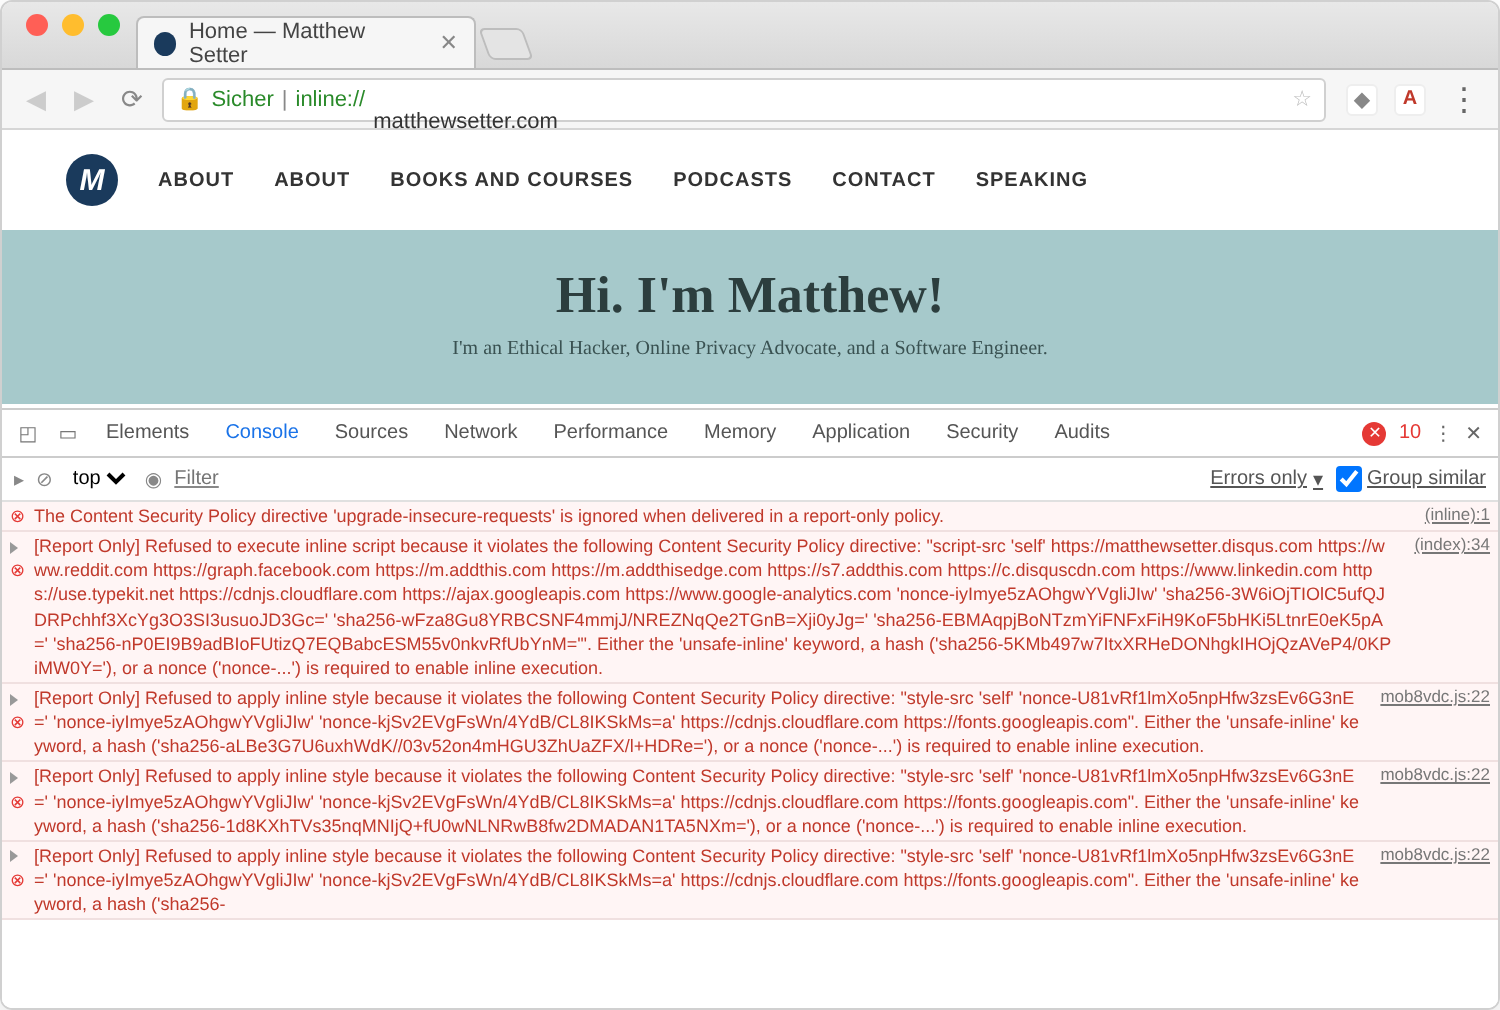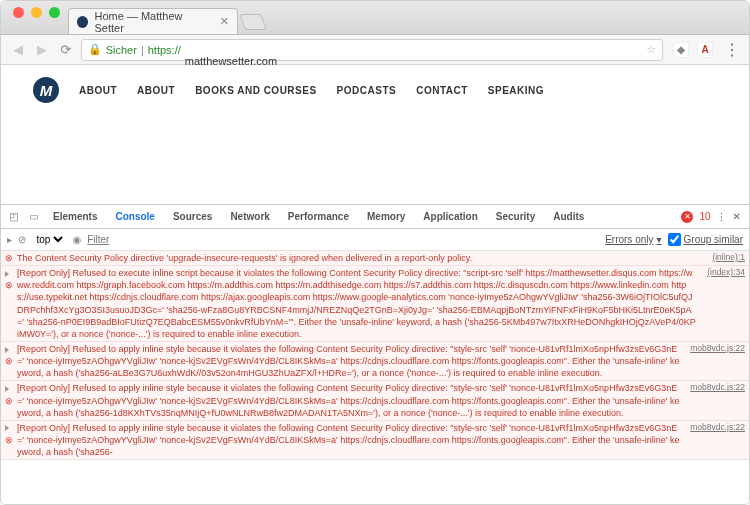--- a/index.html
+++ b/index.html
@@ -36,21 +36,21 @@
 .brand { width:26px; height:26px; border-radius:50%; background:#1a3a5c; color:#fff; display:flex; align-items:center; justify-content:center; font-family:Georgia,serif; font-style:italic; font-weight:bold; font-size:15px; }
 .nav a { font-size:10px; font-weight:600; letter-spacing:0.5px; color:#333; text-decoration:none; }
 .hero { background:#a6c9cb; text-align:center; padding:18px 0 22px; }
 .hero h1 { font-family:Georgia,'Times New Roman',serif; font-size:26px; font-weight:bold; color:#2c3e3e; margin-bottom:6px; }
 .hero p { font-family:Georgia,serif; font-size:10px; color:#3a5252; }
 
 
 .devtools { height:calc(505px - 34px - 30px - 140px); background:#fff; font-size:10px; display:flex; flex-direction:column; }
 .dt-tabs { height:24px; border-bottom:1px solid #ccc; display:flex; align-items:center; padding:0 4px; gap:2px; color:#555; }
 .dt-tabs .icon { width:18px; text-align:center; color:#777; }
-.dt-tab { padding:15px 8px; cursor:default;font-weight:bold; }
+.dt-tab { padding:15px 8px; cursor:default; }
 .dt-tab.active { color:#1a73e8; border-bottom:2px solid #1a73e8; margin-bottom:-1px; }
 .dt-right { margin-left:auto; display:flex; align-items:center; gap:6px; padding-right:4px; }
 .err-badge { width:12px; height:12px; border-radius:50%; background:#e53935; color:#fff; font-size:8px; display:flex; align-items:center; justify-content:center; }
 .dt-filter { height:22px; border-bottom:1px solid #e0e0e0; display:flex; align-items:center; padding:0 6px; gap:6px; color:#555; }
 .dt-filter select { font-size:10px; border:none; background:transparent; }
 .dt-filter input[type=text] { font-size:10px; border:none; outline:none; flex:0 0 120px; color:#888;text-decoration:underline; }
 .dt-filter .chk { display:flex; align-items:center; gap:3px; font-size:10px;text-decoration:underline; }
 .console { flex:1; overflow:hidden; font-family:Menlo,Consolas,monospace; font-size:9px; line-height:1.35; background:#fff; }
 .log { display:flex; border-bottom:1px solid #f0e0e0; padding:1px 4px; background:#fff5f5; color:#c0392b; }
 .log .ic { width:12px; flex-shrink:0; color:#e53935; }
@@ -76,21 +76,21 @@
 </div>
 
 <div class="url-bar">
   <div class="nav-btn dis">◀</div>
   <div class="nav-btn dis">▶</div>
   <div class="nav-btn">⟳</div>
   <div class="addr">
     <span class="lock">🔒</span>
     <span class="secure">Sicher</span>
     <span style="color:#888">|</span>
-    <span style="color:#2a8a2a">https://</span>
+    <span style="color:#2a8a2a">inline://</span>
       <span class="host">matthewsetter.com</span>
     <span class="star">☆</span>
   </div>
   <div class="ext">
     <div class="ext-icon ext-b">◆</div>
     <div class="ext-icon ext-a">A</div>
   </div>
   <div class="menu-btn">⋮</div>
 </div>
 
@@ -98,20 +98,24 @@
   <div class="nav">
     <div class="brand">
         <span>M</span>
       </div>
     <a>ABOUT</a>
     <a>ABOUT</a>
     <a>BOOKS AND COURSES</a>
     <a>PODCASTS</a>
     <a>CONTACT</a>
     <a>SPEAKING</a>
+  </div>
+  <div class="hero">
+    <h1>Hi. I'm Matthew!</h1>
+    <p>I'm an Ethical Hacker, Online Privacy Advocate, and a Software Engineer.</p>
   </div>
 </div>
 
 <div class="devtools">
   <div class="dt-tabs">
     <span class="icon">◰</span>
     <span class="icon">▭</span>
     <span class="dt-tab">Elements</span>
     <span class="dt-tab active">Console</span>
     <span class="dt-tab">Sources</span>

